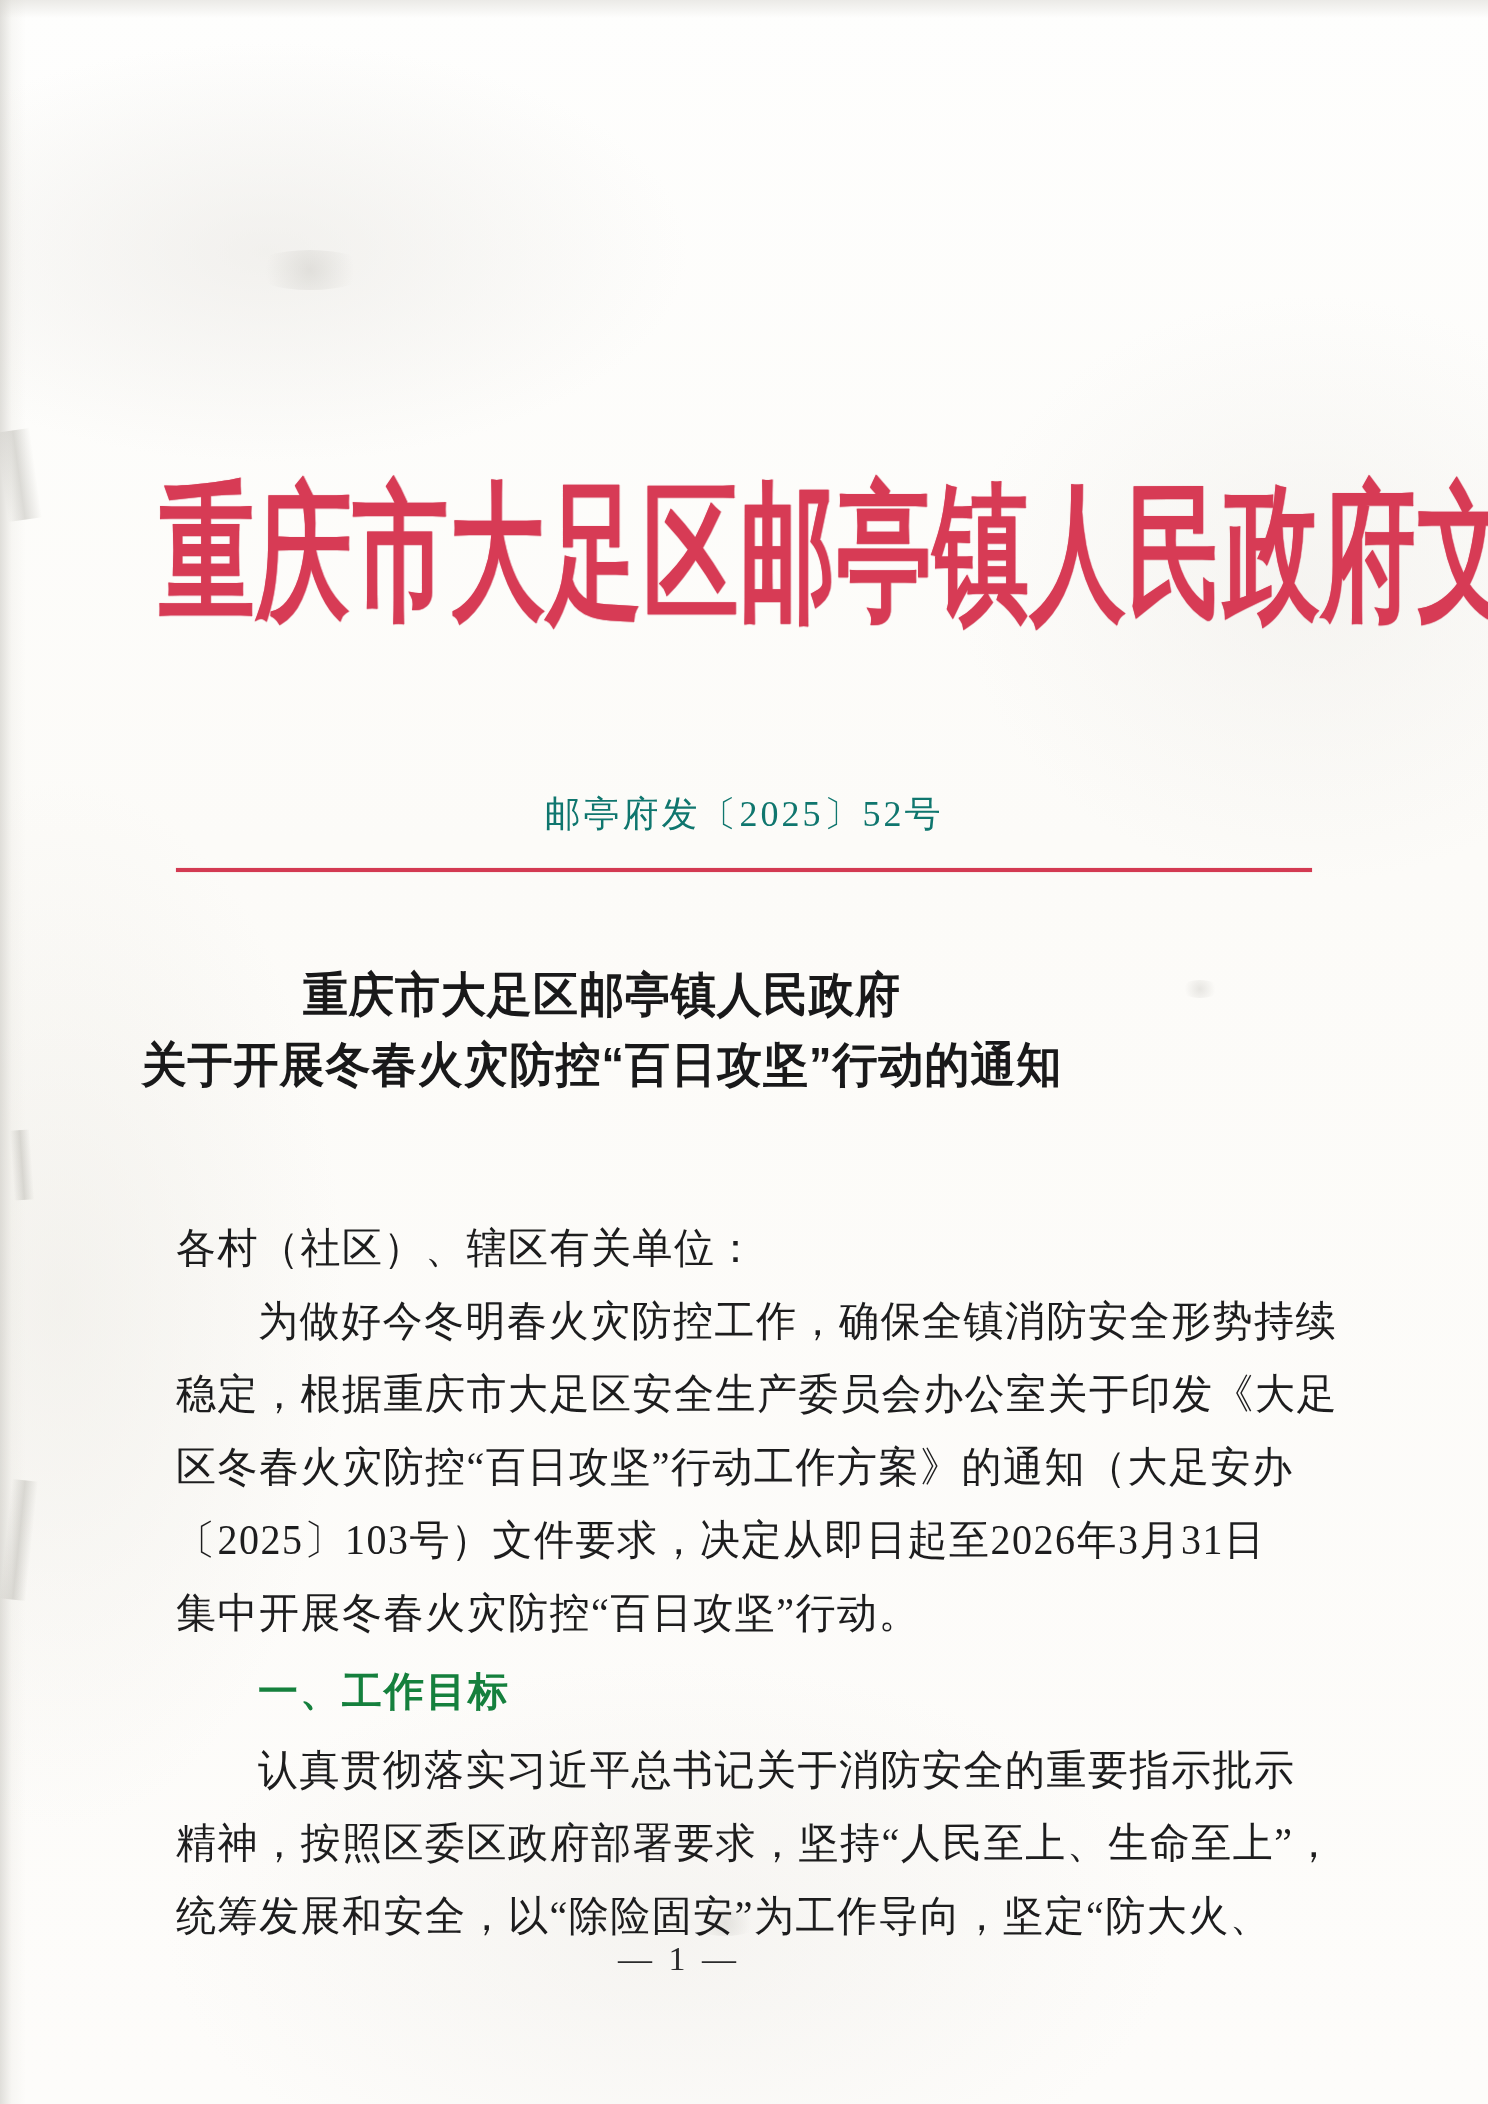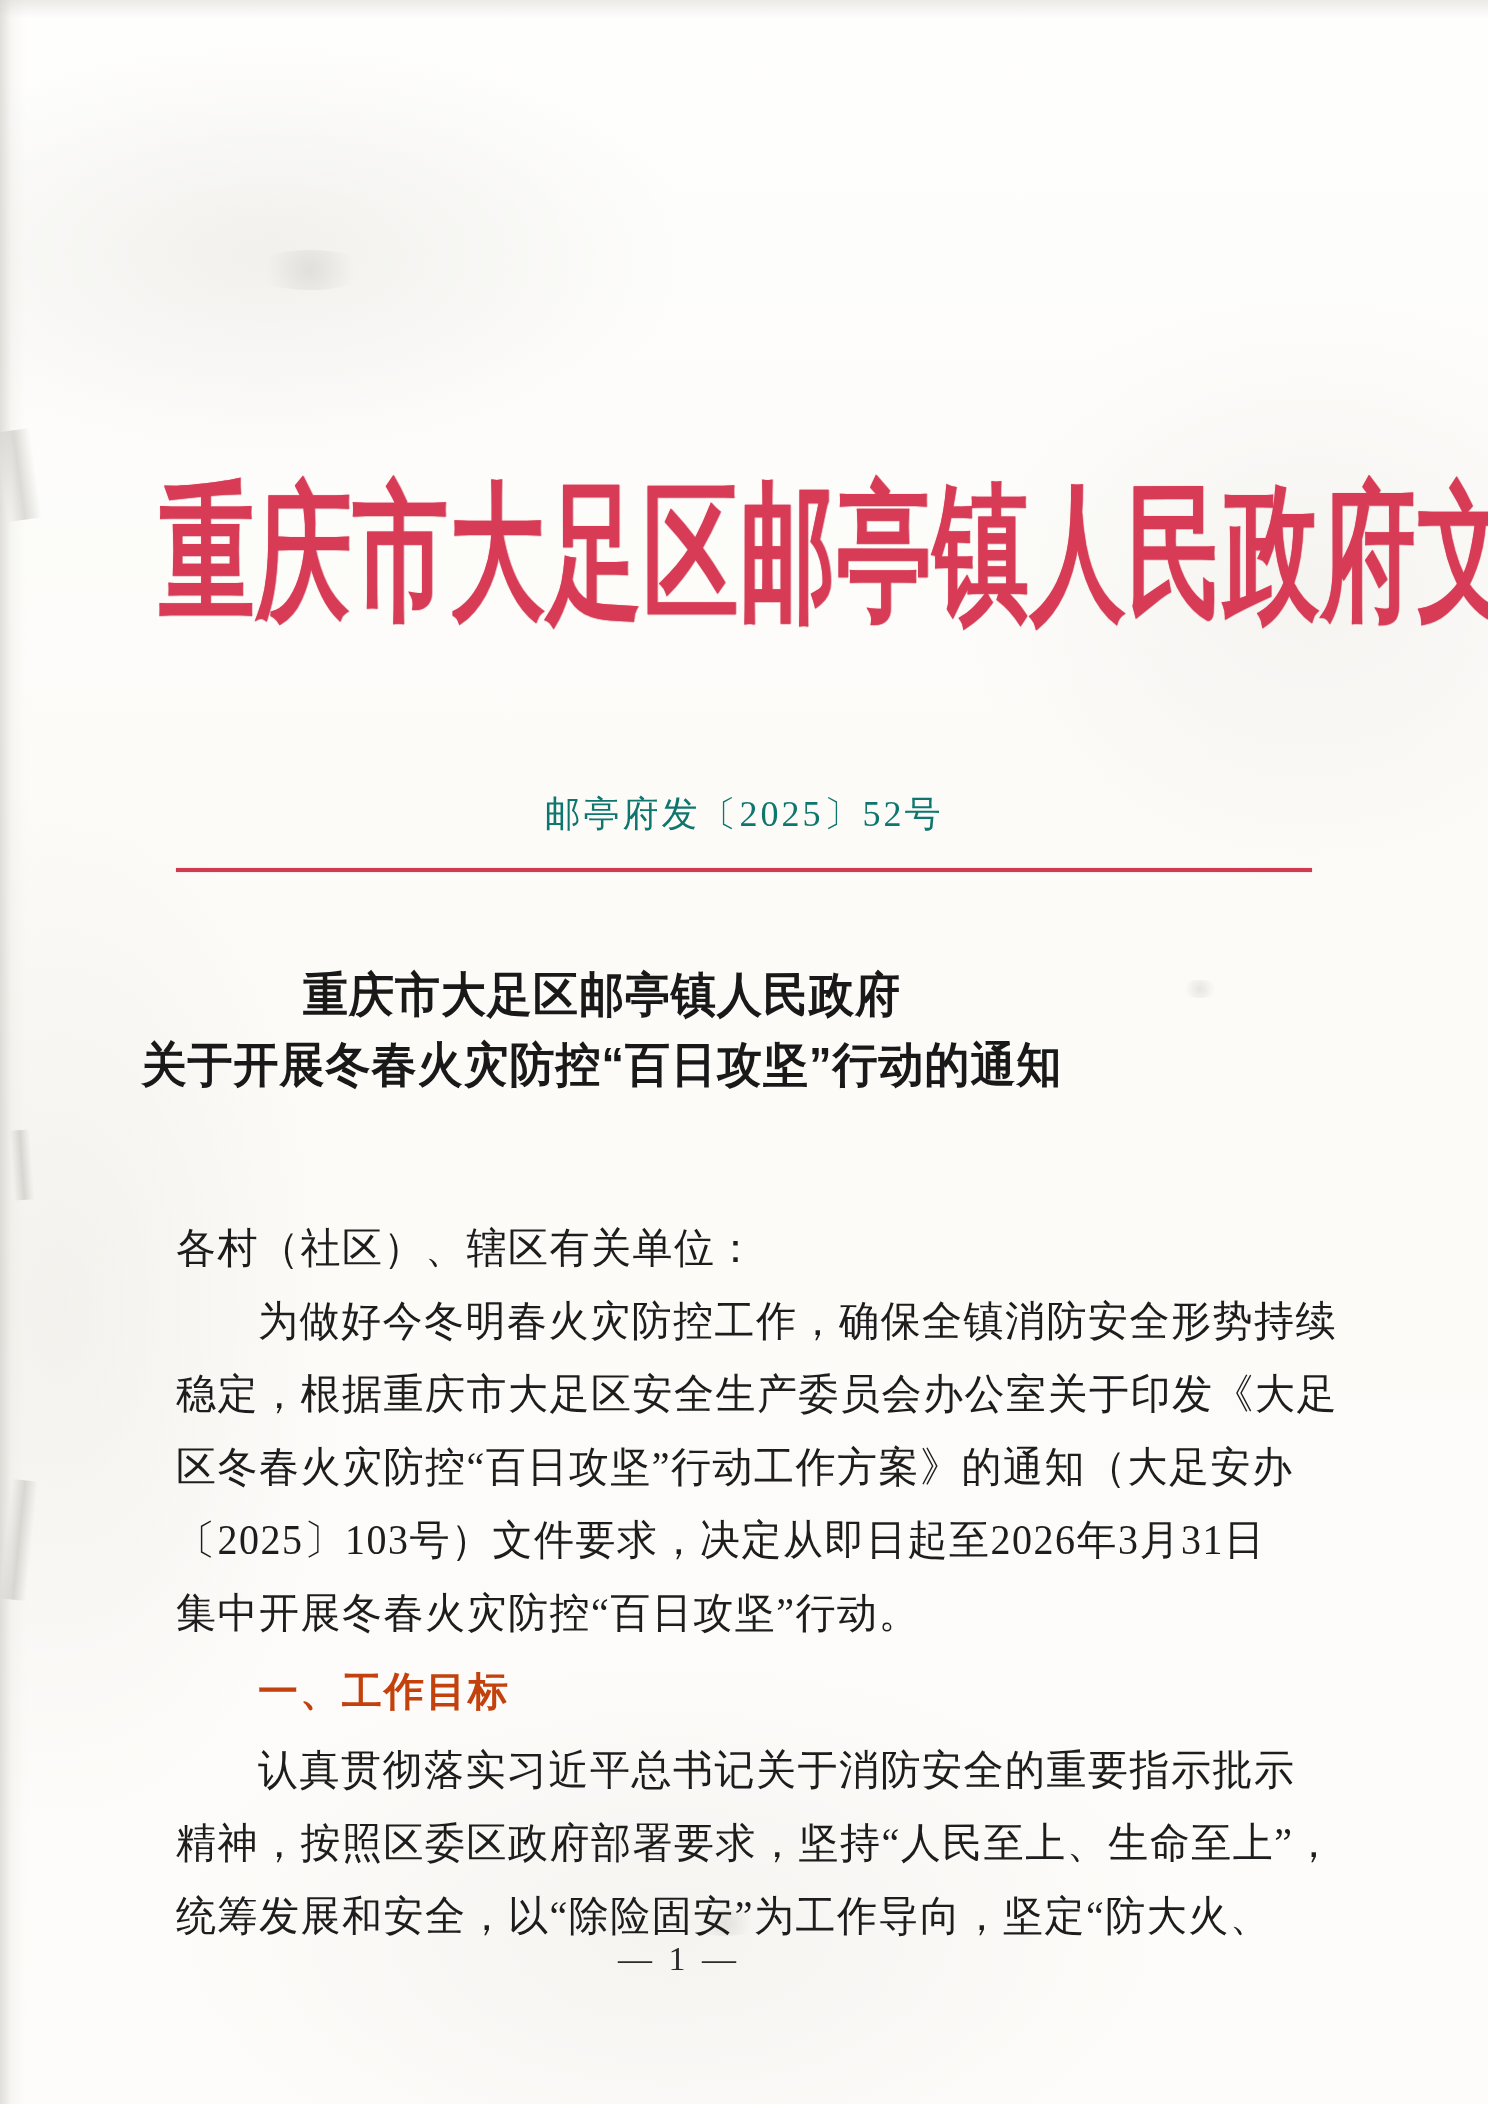--- a/index.html
+++ b/index.html
@@ -158,21 +158,21 @@
   }
   .body-line.indent { text-indent: 82px; }
 
   .section-heading {
     font-family: "Liberation Sans", "DejaVu Sans", sans-serif;
     font-weight: bold;
     font-size: 40px;
     line-height: 84px;
     letter-spacing: 2px;
     text-indent: 82px;
-    color: #c2410c;
+    color: #15803d;
   }
 
   
   .page-number {
     position: absolute;
     left: 0;
     top: 1940px;
     width: 1488px;
     text-align: center;
     padding-right: 130px;

